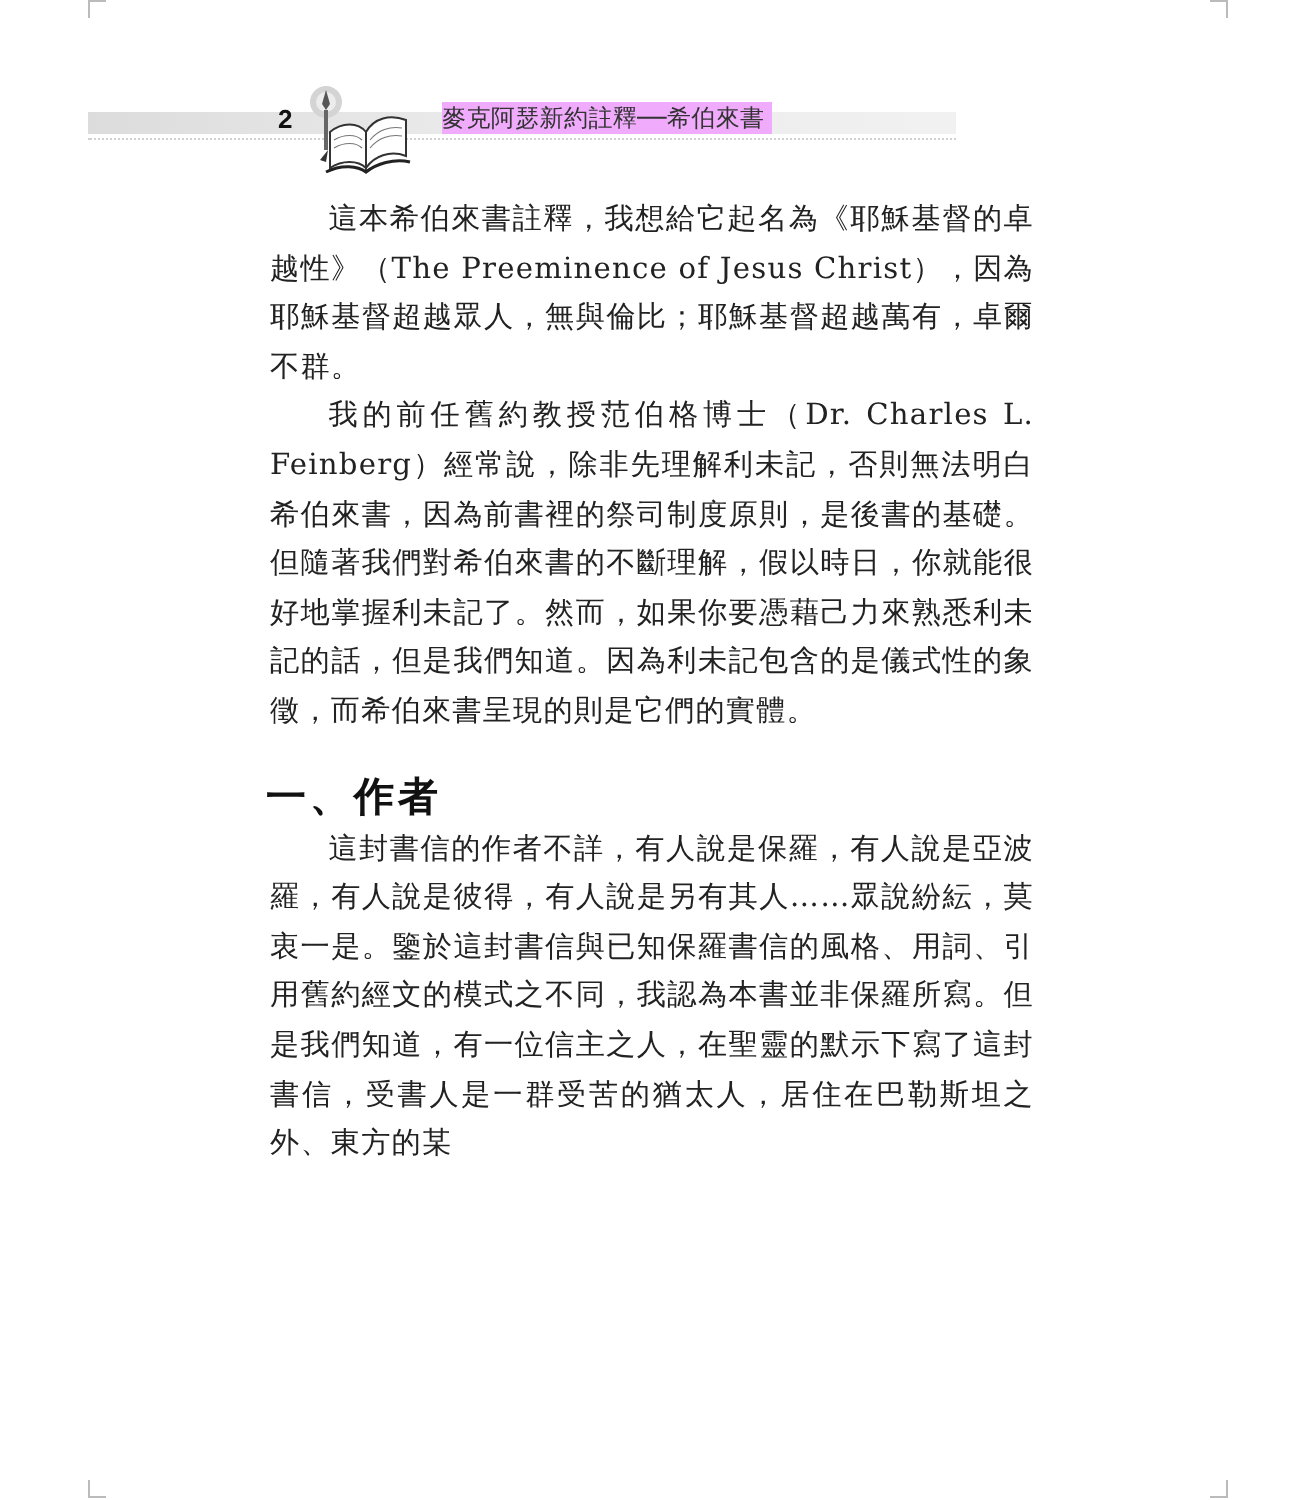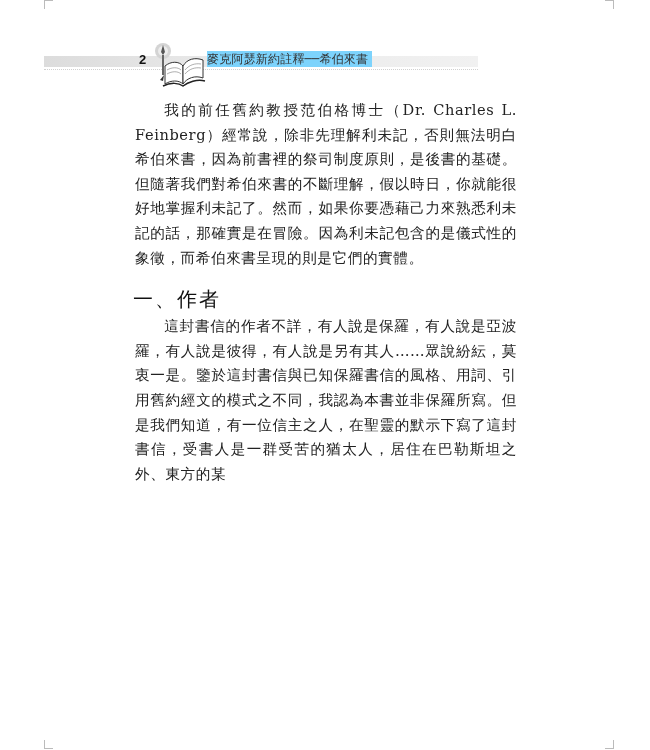--- a/index.html
+++ b/index.html
@@ -56,26 +56,26 @@
     }
     .book-icon {
       position: absolute;
       left: 151px;
       top: 42px;
       width: 56px;
       height: 46px;
     }
     .header-title {
       position: absolute;
-      left: 207px;
+      left: 221px;
       top: 51px;
       font-size: 12px;
       line-height: 16px;
       color: #333;
-      background: #7dd3fc;
+      background: #f0abfc;
       padding-right: 4px;
       letter-spacing: 0.2px;
     }
 
     .content {
       position: absolute;
       left: 135px;
       top: 98px;
       width: 382px;
     }
@@ -84,21 +84,21 @@
       font-size: 14.6px;
       line-height: 24.6px;
       text-indent: 2em;
       letter-spacing: 0.6px;
       color: #222;
       text-align: justify;
     }
     .section-heading {
       margin: 16px 0 2px -2px;
       font-family: "DejaVu Sans", "Liberation Sans", sans-serif;
-      font-weight: normal;
+      font-weight: bold;
       font-size: 20px;
       line-height: 26px;
       letter-spacing: 2px;
       color: #111;
     }
   </style>
 </head>
 <body>
 
 <div class="crop-mark crop-tl"></div>
@@ -117,16 +117,17 @@
   <path d="M9 38 L13 33 L12 39 Z" fill="#333"></path>
   <path d="M14 24 C20 19, 28 19, 32 24 L32 42 C28 38, 20 38, 14 42 Z" fill="#fff" stroke="#333" stroke-width="1"></path>
   <path d="M32 24 C36 17, 44 15, 52 18 L52 36 C44 33, 36 36, 32 42 Z" fill="#fff" stroke="#333" stroke-width="1"></path>
   <path d="M16 28 C21 25, 27 25, 30 28 M16 32 C21 29, 27 29, 30 32 M34 28 C38 23, 44 21, 50 22 M34 32 C38 27, 44 25, 50 26" fill="none" stroke="#777" stroke-width="0.6"></path>
   <path d="M12 44 C20 40, 28 41, 32 44 C37 40, 46 37, 54 39" fill="none" stroke="#222" stroke-width="1.5"></path>
 </svg>
 
 <div class="header-title">麥克阿瑟新約註釋──希伯來書</div>
 
 <div class="content">
-  <p class="para">我的前任舊約教授范伯格博士（Dr. Charles L. Feinberg）經常說，除非先理解利未記，否則無法明白希伯來書，因為前書裡的祭司制度原則，是後書的基礎。但隨著我們對希伯來書的不斷理解，假以時日，你就能很好地掌握利未記了。然而，如果你要憑藉己力來熟悉利未記的話，那確實是在冒險。因為利未記包含的是儀式性的象徵，而希伯來書呈現的則是它們的實體。</p>
+  <p class="para">這本希伯來書註釋，我想給它起名為《耶穌基督的卓越性》（The Preeminence of Jesus Christ），因為耶穌基督超越眾人，無與倫比；耶穌基督超越萬有，卓爾不群。</p>
+  <p class="para">我的前任舊約教授范伯格博士（Dr. Charles L. Feinberg）經常說，除非先理解利未記，否則無法明白希伯來書，因為前書裡的祭司制度原則，是後書的基礎。但隨著我們對希伯來書的不斷理解，假以時日，你就能很好地掌握利未記了。然而，如果你要憑藉己力來熟悉利未記的話，但是我們知道。因為利未記包含的是儀式性的象徵，而希伯來書呈現的則是它們的實體。</p>
   <h2 class="section-heading">一、作者</h2>
   <p class="para">這封書信的作者不詳，有人說是保羅，有人說是亞波羅，有人說是彼得，有人說是另有其人……眾說紛紜，莫衷一是。鑒於這封書信與已知保羅書信的風格、用詞、引用舊約經文的模式之不同，我認為本書並非保羅所寫。但是我們知道，有一位信主之人，在聖靈的默示下寫了這封書信，受書人是一群受苦的猶太人，居住在巴勒斯坦之外、東方的某</p>
 </div>
 
 </body></html>

